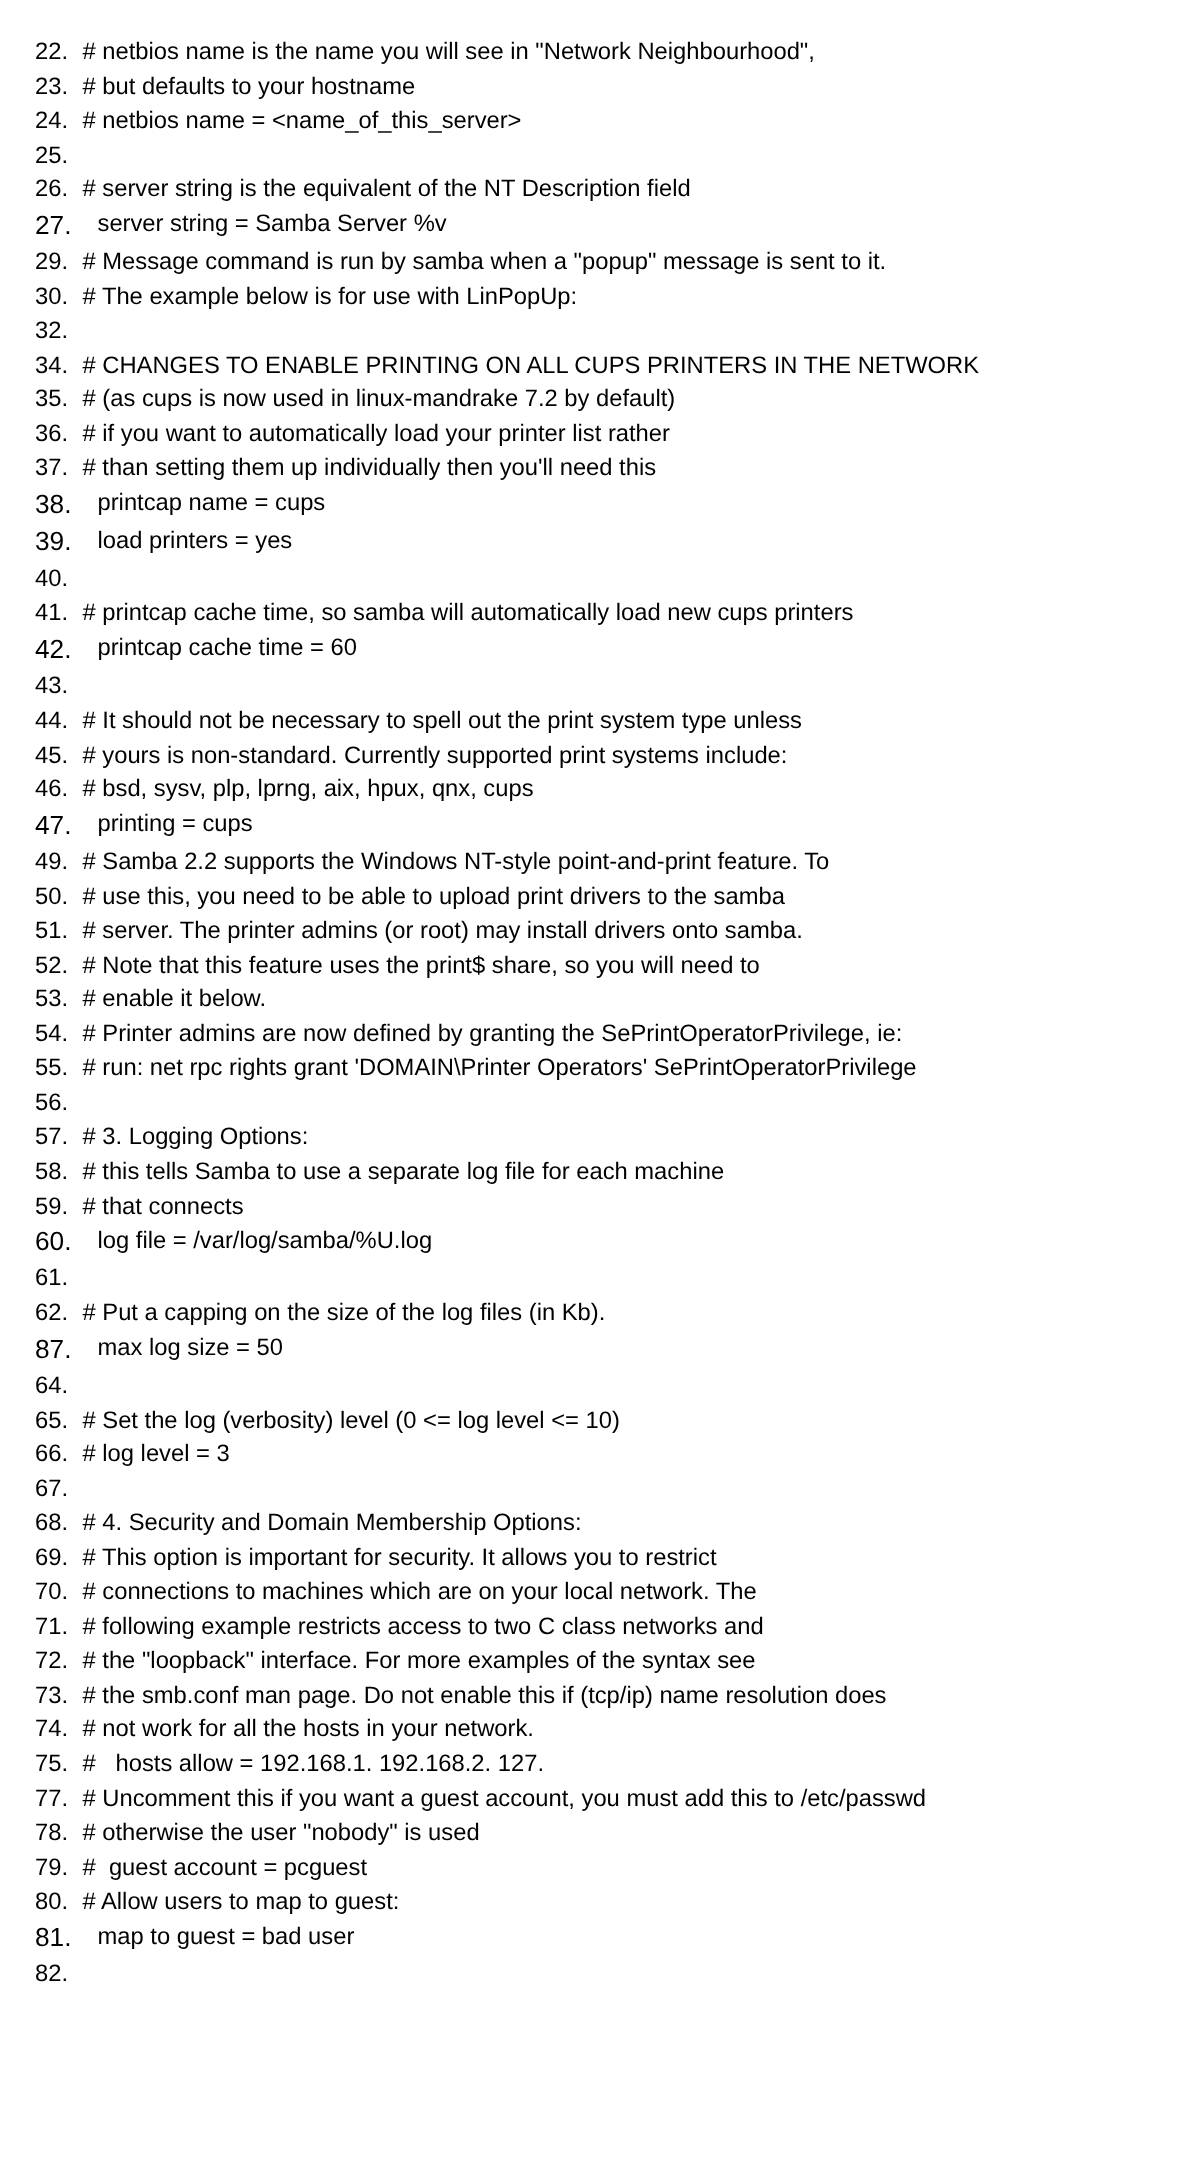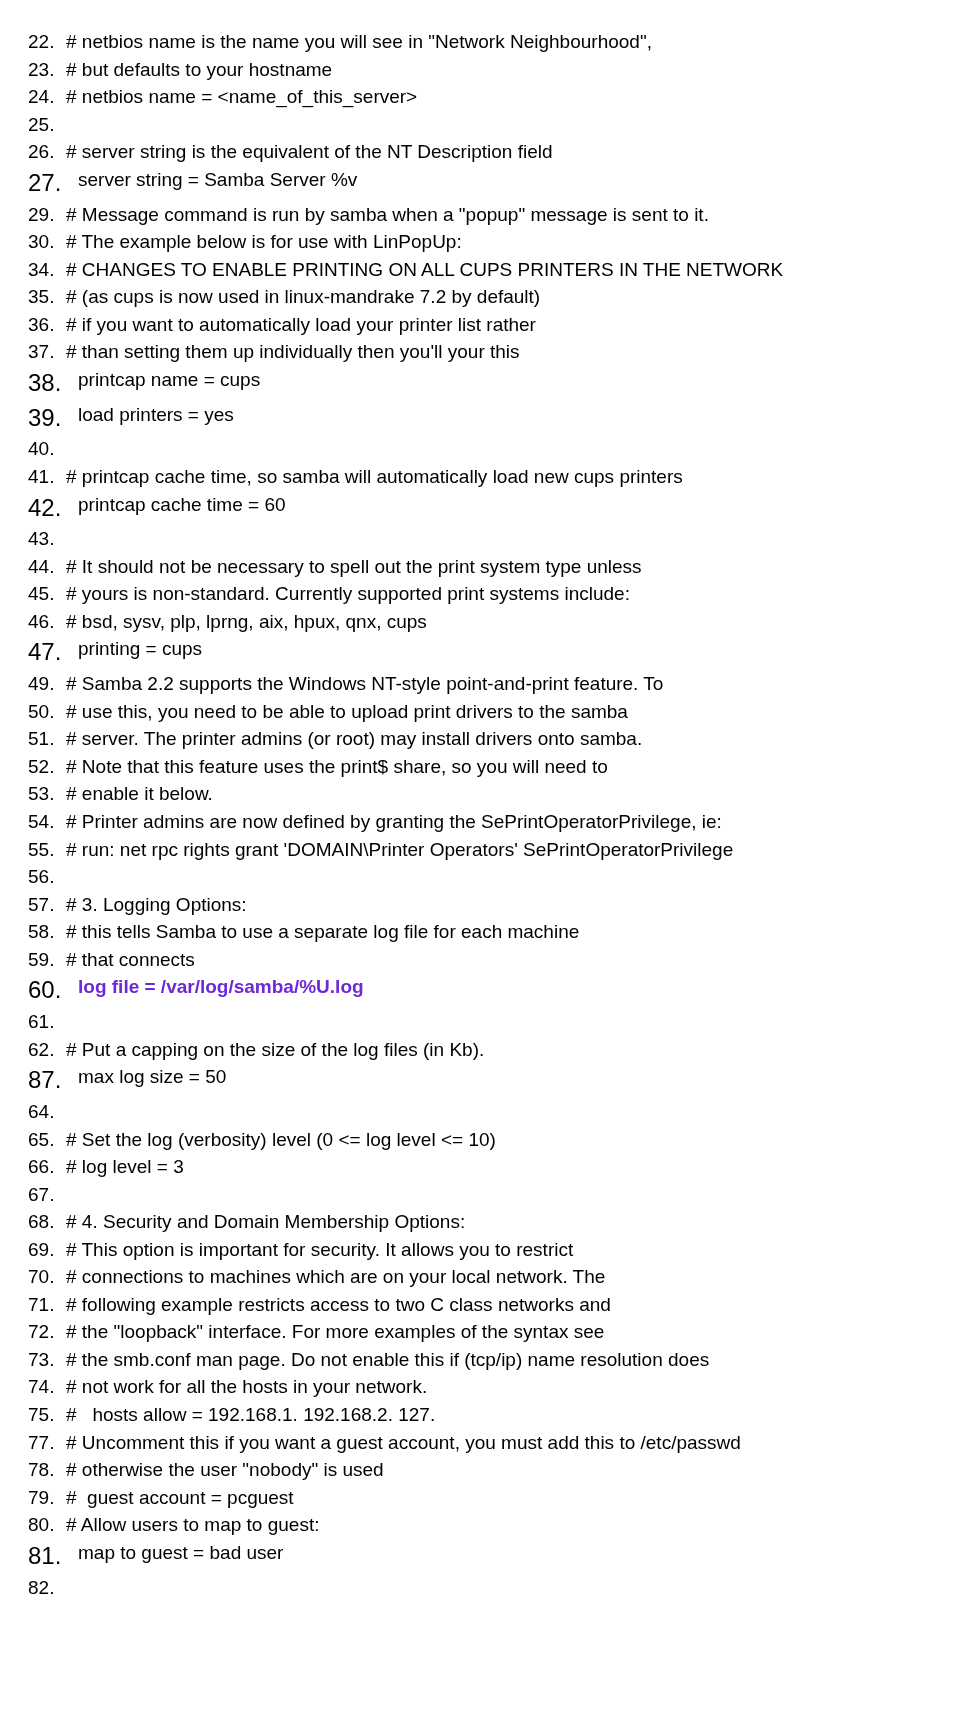--- a/index.html
+++ b/index.html
@@ -15,32 +15,31 @@
     }
     .line {
       display: flex;
       align-items: flex-start;
     }
     .num {
       min-width: 38px;
       text-align: left;
     }
     .num-big {
-      font-size: 24px;
+      font-size: 21px;
     }
     .content {
       flex: 1;
       white-space: pre-wrap;
     }
     .indent {
       padding-left: 12px;
     }
     .red {
-      color: #6d28d9;
-      font-weight: bold;
+      color: #000000;
     }
   </style>
 </head>
 <body>
 
 <div id="container">
     <div class="line">
       <span class="num">22.</span>
       <span class="content"># netbios name is the name you will see in "Network Neighbourhood",</span>
     </div>
@@ -66,34 +65,38 @@
     </div>
     <div class="line">
       <span class="num">29.</span>
       <span class="content"># Message command is run by samba when a "popup" message is sent to it.</span>
     </div>
     <div class="line">
       <span class="num">30.</span>
       <span class="content"># The example below is for use with LinPopUp:</span>
     </div>
     <div class="line">
+      <span class="num">32.</span>
+      <span class="content"></span>
+    </div>
+    <div class="line">
       <span class="num">34.</span>
       <span class="content"># CHANGES TO ENABLE PRINTING ON ALL CUPS PRINTERS IN THE NETWORK</span>
     </div>
     <div class="line">
       <span class="num">35.</span>
       <span class="content"># (as cups is now used in linux-mandrake 7.2 by default)</span>
     </div>
     <div class="line">
       <span class="num">36.</span>
       <span class="content"># if you want to automatically load your printer list rather</span>
     </div>
     <div class="line">
       <span class="num">37.</span>
-      <span class="content"># than setting them up individually then you'll your this</span>
+      <span class="content"># than setting them up individually then you'll need this</span>
     </div>
     <div class="line">
       <span class="num num-big">38.</span>
       <span class="content indent">printcap name = cups</span>
     </div>
     <div class="line">
       <span class="num num-big">39.</span>
       <span class="content indent">load printers = yes</span>
     </div>
     <div class="line">

